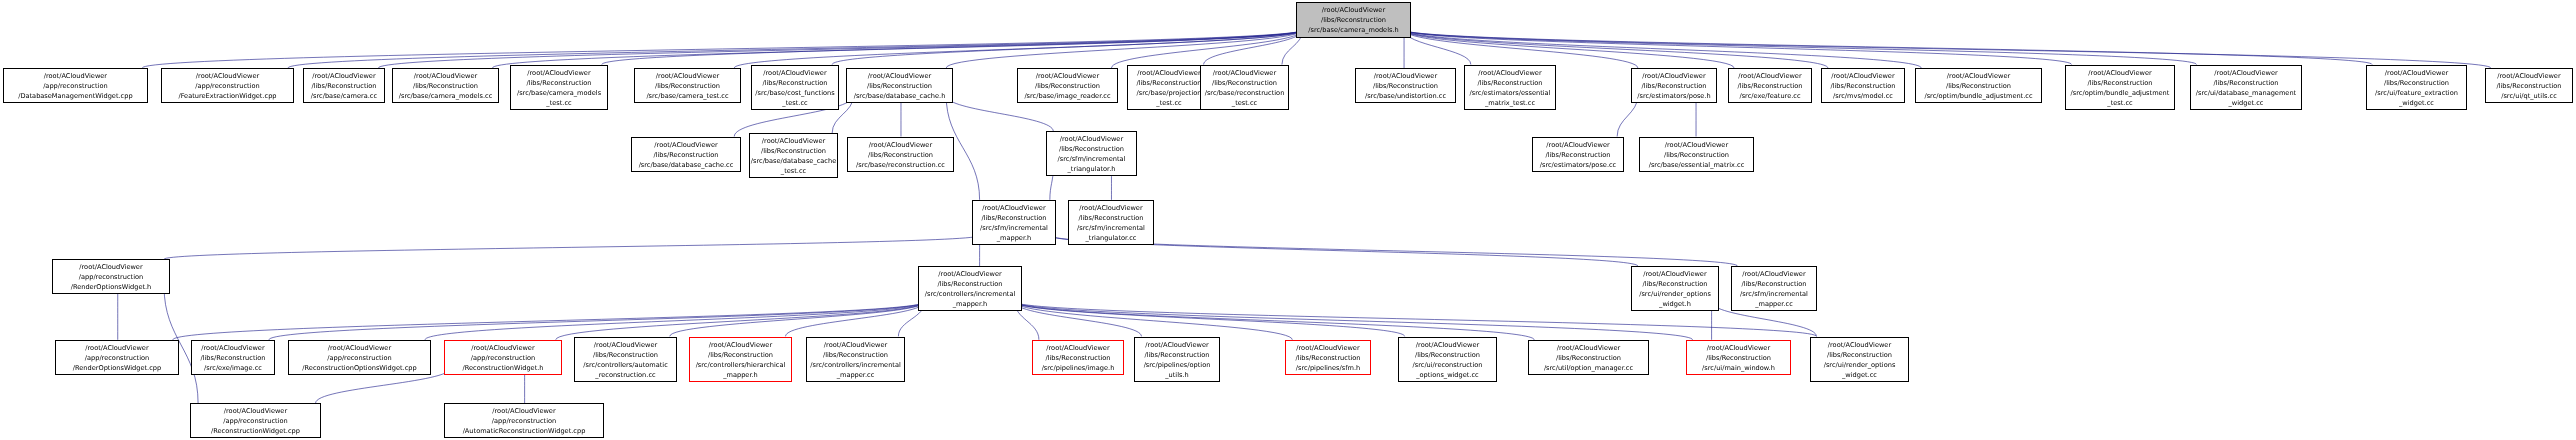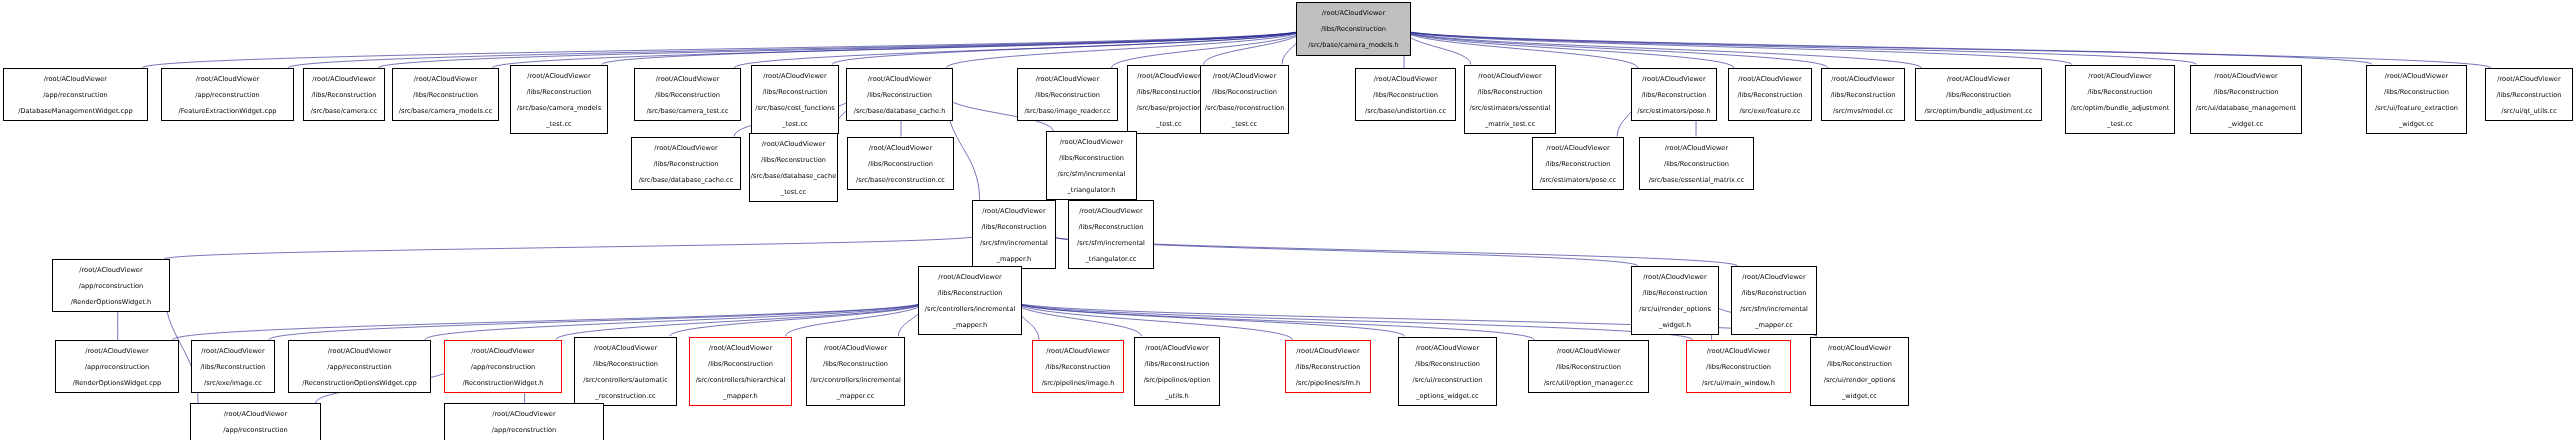--- a/index.html
+++ b/index.html
@@ -2,21 +2,21 @@
 <html style="font-size:9.2px"><head>
 <meta charset="utf-8">
 <title></title>
 <style>
   html,body{margin:0;padding:0;background:#ffffff;}
   .canvas{position:relative;width:2576px;height:440px;background:#ffffff;overflow:hidden;
           font-family:"DejaVu Sans","Liberation Sans",sans-serif;}
   #edge-layer{position:absolute;left:0;top:0;width:2576px;height:440px;}
   #node-layer{position:absolute;left:0;top:0;width:2576px;height:440px;}
   .node{position:absolute;box-sizing:border-box;background:#ffffff;border:0.6px solid #000000;
-        color:#000000;font-size:6.6px;line-height:16px;padding:1.7px 2.3px;text-align:center;
+        color:#000000;font-size:6.6px;line-height:10px;padding:1.7px 2.3px;text-align:center;
         white-space:pre-line;display:flex;align-items:center;justify-content:center;cursor:pointer;}
   .node.root{background:#bfbfbf;border:1.2px solid #000000;font-weight:normal;}
   .node.red{border:1.2px solid #ff0000;}
 </style>
 </head>
 <body>
 
 <div class="canvas">
   <svg id="edge-layer" xmlns="http://www.w3.org/2000/svg" viewBox="0 0 4469 764">
       <defs>

